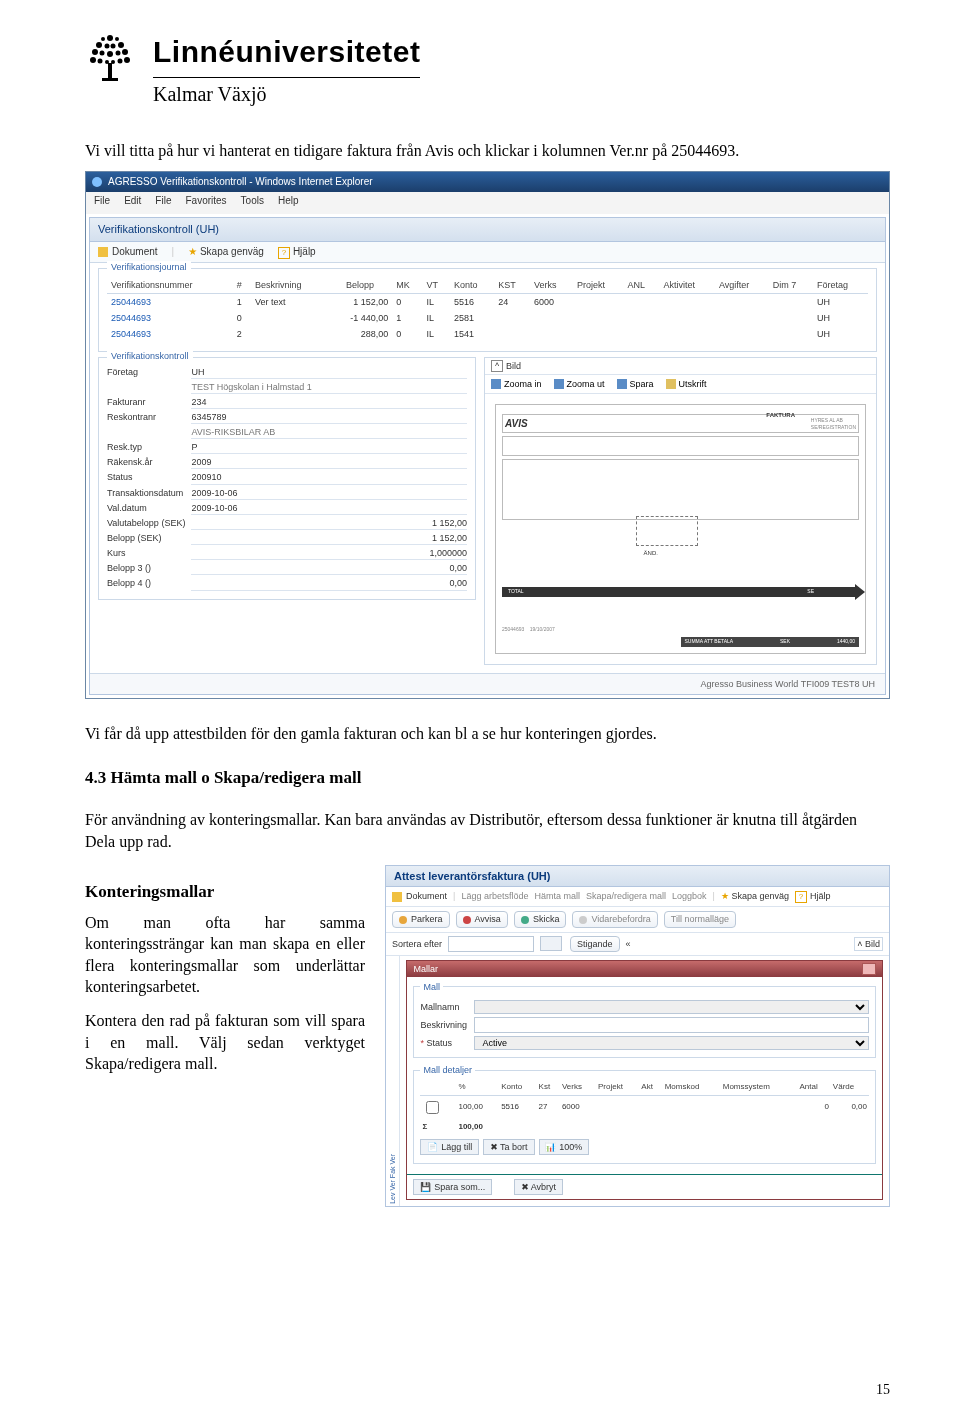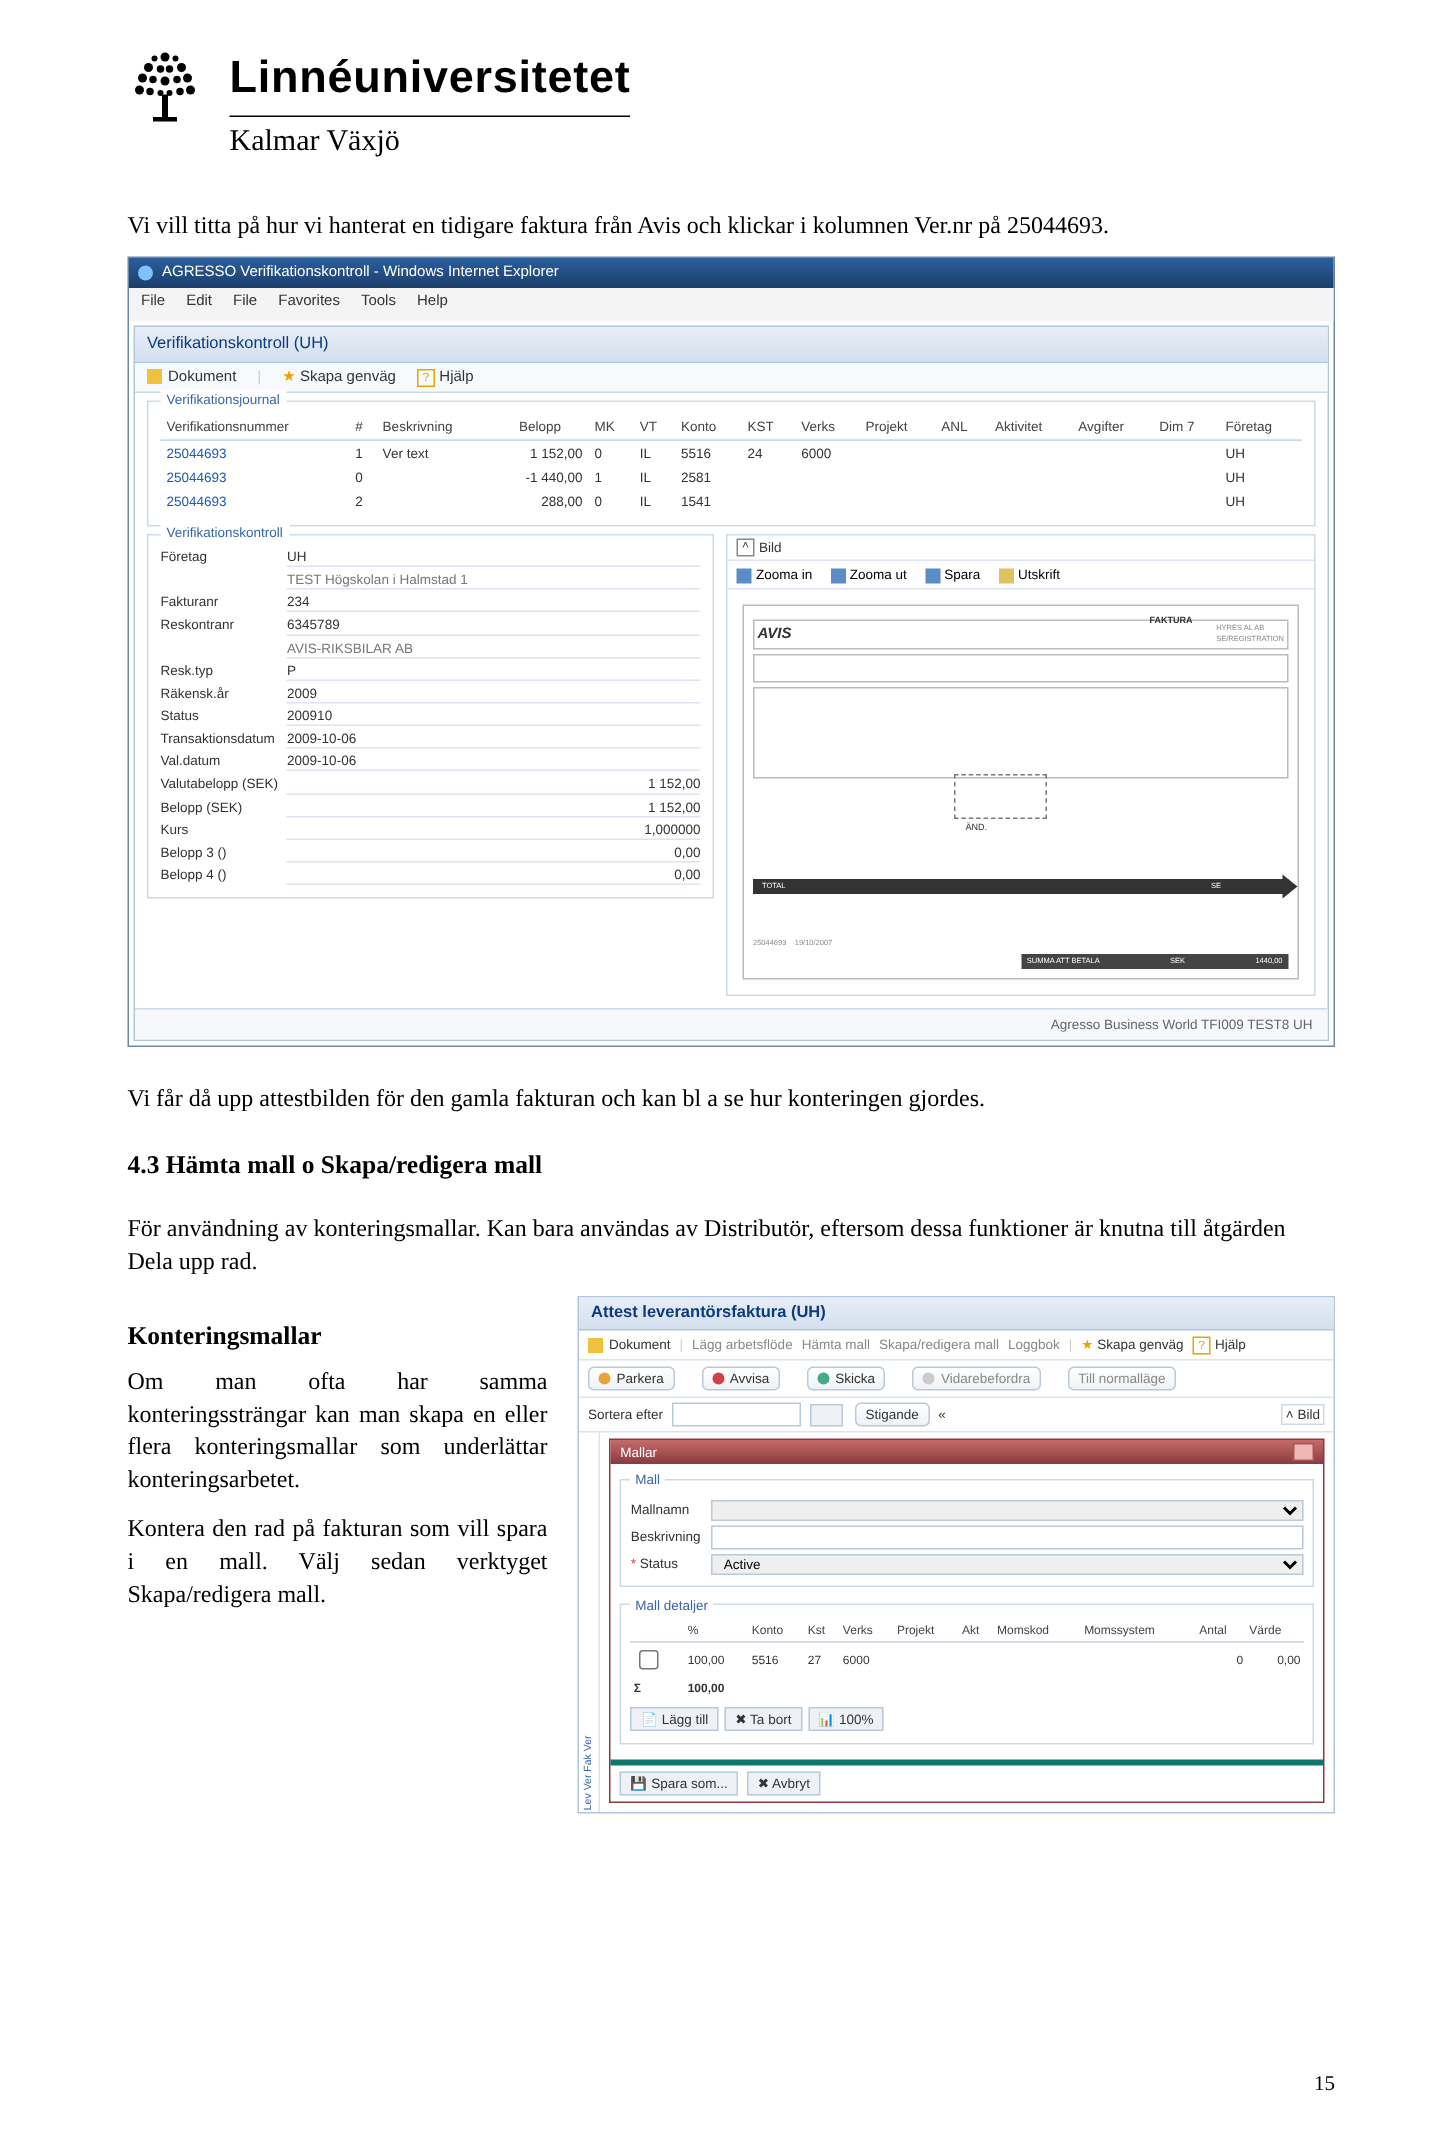--- a/index.html
+++ b/index.html
@@ -241,21 +241,21 @@
     font-size:11px;
     padding:3px 8px;
     border-bottom:1px solid #b2c5df;
   }
   .mall-tb{
     display:flex;gap:6px;padding:3px 6px;
     border-bottom:1px solid #dbe4ef;font-size:9px;flex-wrap:wrap;
   }
   .mall-tb .sep{color:#ccc}
   .chiprow{
-    display:flex;gap:18px;padding:4px 6px;border-bottom:1px solid #dbe4ef;
+    display:flex;gap:6px;padding:4px 6px;border-bottom:1px solid #dbe4ef;
   }
   .chip{
     border:1px solid #bac8d8;border-radius:4px;
     padding:1px 6px;background:linear-gradient(#fff,#eef2f7);
     font-size:9px;
     display:inline-flex;align-items:center;gap:4px;
   }
   .chip .c-ic{width:8px;height:8px;border-radius:50%}
   .gray{color:#888}
   .sortrow{padding:3px 6px;border-bottom:1px solid #dbe4ef;display:flex;align-items:center;gap:6px}
@@ -282,21 +282,21 @@
   .req::before{content:"* ";color:#c04040}
   table.detaljer{
     width:100%;border-collapse:collapse;font-size:8px;text-align:left;
   }
   table.detaljer th{
     font-weight:400;color:#444;border-bottom:1px solid #ccd9e8;padding:2px
   }
   table.detaljer td{padding:2px}
   .mini-tb{display:flex;gap:4px;padding:4px 0}
   .minibtn{border:1px solid #bac8d8;background:#eef2f7;padding:1px 6px;font-size:9px}
-  .save-strip{border-top:4px solid #0f766e;padding:4px 6px;display:flex;gap:6px}
+  .save-strip{border-top:1px solid #0f766e;padding:4px 6px;display:flex;gap:22px}
   .pagenum{
     position:absolute;
     bottom:25px;
     right:70px;
     font-size:14px;
   }
   .bild-header{
     display:flex;
     align-items:center;
     gap:3px;

